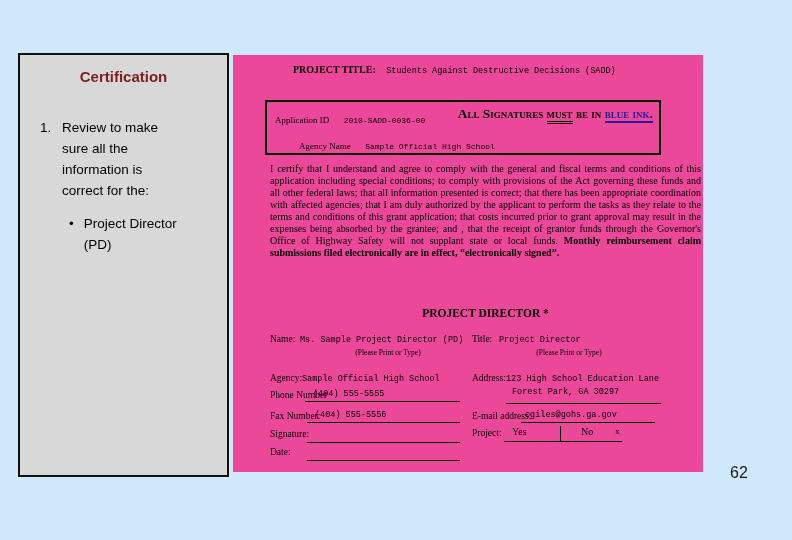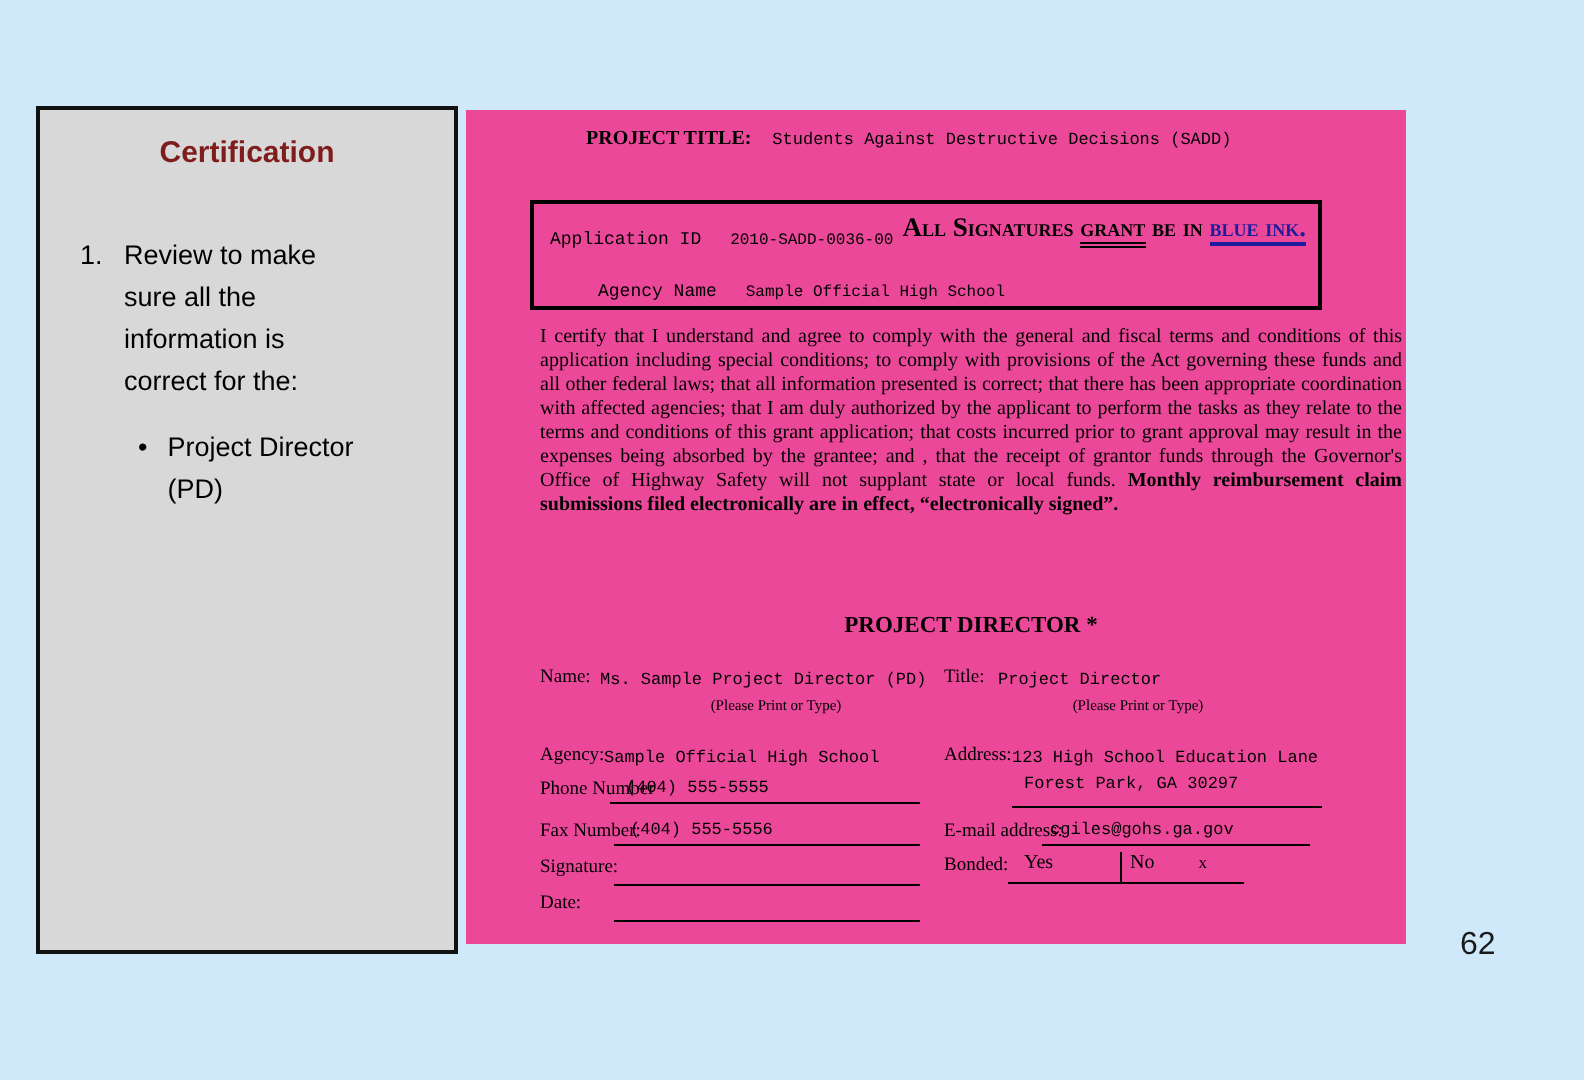--- a/index.html
+++ b/index.html
@@ -41,21 +41,21 @@
 
   .project-title-row{left:60px;top:4px;white-space:nowrap;}
   .pt-label{font-family:"Liberation Serif", serif;font-weight:bold;font-size:10px;}
   .pt-value{font-family:"Liberation Mono", monospace;font-size:8.5px;margin-left:6px;}
 
   .header-box{
     left:32px;top:45px;width:392px;height:51px;
     border:2px solid #000;box-sizing:content-box;
   }
   .hb-row{position:absolute;white-space:nowrap;}
-  .hb-label{font-family:Liberation Mono, monospace;font-size:9px;}
+  .hb-label{font-family:Liberation Serif, serif;font-size:9px;}
   .hb-value{font-family:"Liberation Mono", monospace;font-size:8px;margin-left:10px;}
   .app-id-row{left:8px;top:7px;}
   .agency-row{left:8px;top:33px;margin-left:24px;}
   .notice{
     position:absolute;right:6px;top:4px;
     font-family:"Liberation Serif", serif;font-weight:bold;
     font-variant:small-caps;font-size:13.5px;white-space:nowrap;
   }
   .notice .sig-must{border-bottom:3px double #000;}
   .notice .blue-ink{color:#1c1c9c;border-bottom:2px solid #1c1c9c;}
@@ -82,21 +82,21 @@
   .addr-line2{padding-left:6px;}
 
   .blank-line{border-bottom:1px solid #000;}
 
   .bonded-cells{
     left:271px;top:371px;width:118px;height:16px;
     border-bottom:1px solid #000;display:flex;box-sizing:border-box;
   }
   .bonded-cells .cell{font-family:"Liberation Serif", serif;font-size:10px;}
   .yes-cell{width:48px;flex:none;padding-left:8px;}
-  .no-cell{flex:1;border-left:1px solid #000;padding-left:4px;display:flex;}
+  .no-cell{flex:1;border-left:1px solid #000;padding-left:20px;display:flex;}
   .x-mark{margin-left:22px;font-size:8.5px;font-family:"Liberation Serif", serif;}
 
   .page-number{
     position:absolute;left:730px;top:464px;
     font-size:16px;color:#1a1a1a;font-family:"Liberation Sans", sans-serif;
   }
 </style>
 </head>
 <body>
 
@@ -125,21 +125,21 @@
       <span class="pt-value">Students Against Destructive Decisions (SADD)</span>
     </div>
 
     <div class="abs header-box">
       <div class="hb-row app-id-row">
         <span class="hb-label">Application ID</span>
         <span class="hb-value">2010-SADD-0036-00</span>
       </div>
       <div class="notice">
         <span>All Signatures</span>
-        <span class="sig-must">grant</span>
+        <span class="sig-must">must</span>
         <span>be in</span>
         <span class="blue-ink">blue ink.</span>
       </div>
       <div class="hb-row agency-row">
         <span class="hb-label">Agency Name</span>
         <span class="hb-value">Sample Official High School</span>
       </div>
     </div>
 
     <div class="abs cert-paragraph">
@@ -171,21 +171,21 @@
 
     <div class="abs flabel" style="left:37px;top:356px">Fax Number:</div>
     <div class="abs fvalue uline" style="left:74px;top:355px;width:153px;padding:0 0 2px 8px">(404) 555-5556</div>
 
     <div class="abs flabel" style="left:239px;top:356px">E-mail address:</div>
     <div class="abs fvalue uline" style="left:288px;top:355px;width:134px;padding:0 0 2px 4px">cgiles@gohs.ga.gov</div>
 
     <div class="abs flabel" style="left:37px;top:374px">Signature:</div>
     <div class="abs blank-line" style="left:74px;top:373px;width:153px;height:14px"></div>
 
-    <div class="abs flabel" style="left:239px;top:373px">Bonded:</div>
+    <div class="abs flabel" style="left:239px;top:373px">Project:</div>
     <div class="abs bonded-cells">
       <div class="cell yes-cell">Yes</div>
       <div class="cell no-cell">
         <span>No</span>
         <span class="x-mark">x</span>
       </div>
     </div>
 
     <div class="abs flabel" style="left:37px;top:392px">Date:</div>
     <div class="abs blank-line" style="left:74px;top:391px;width:153px;height:14px"></div>

